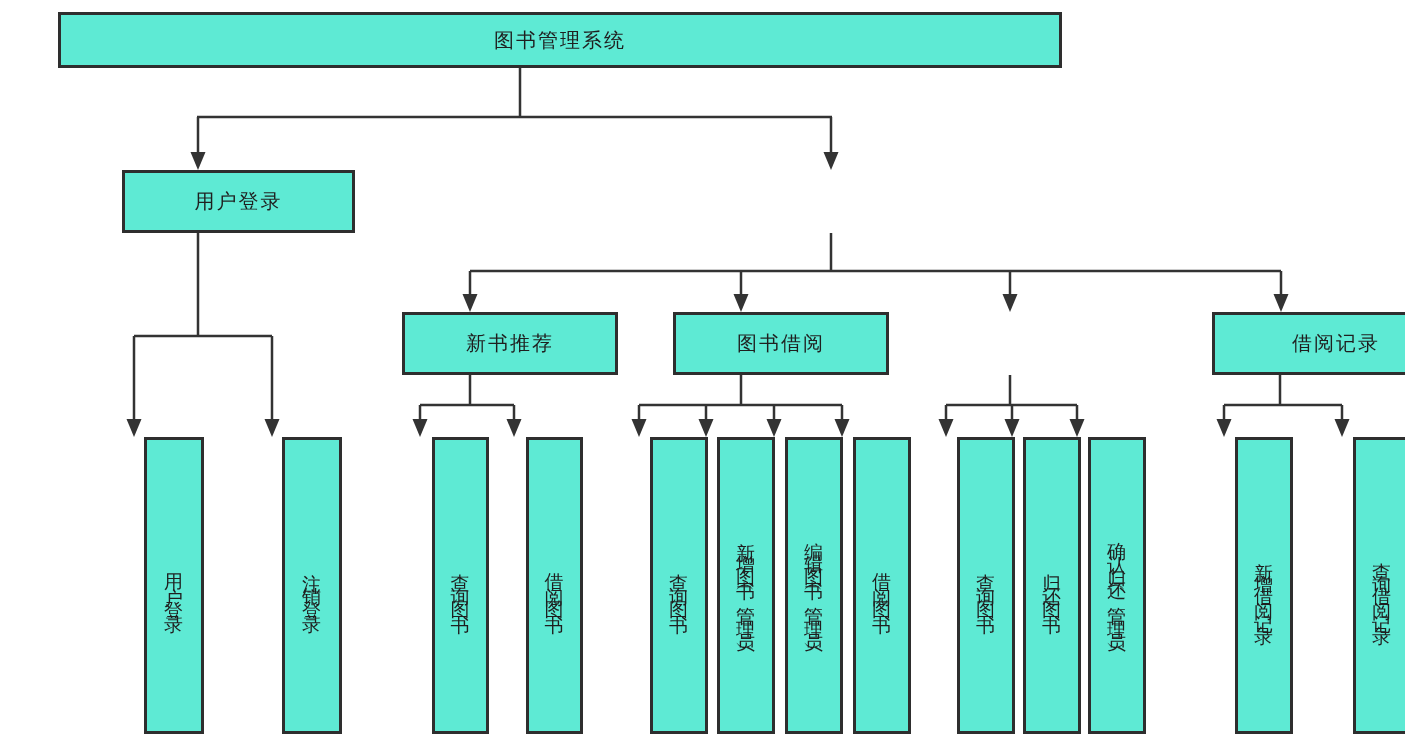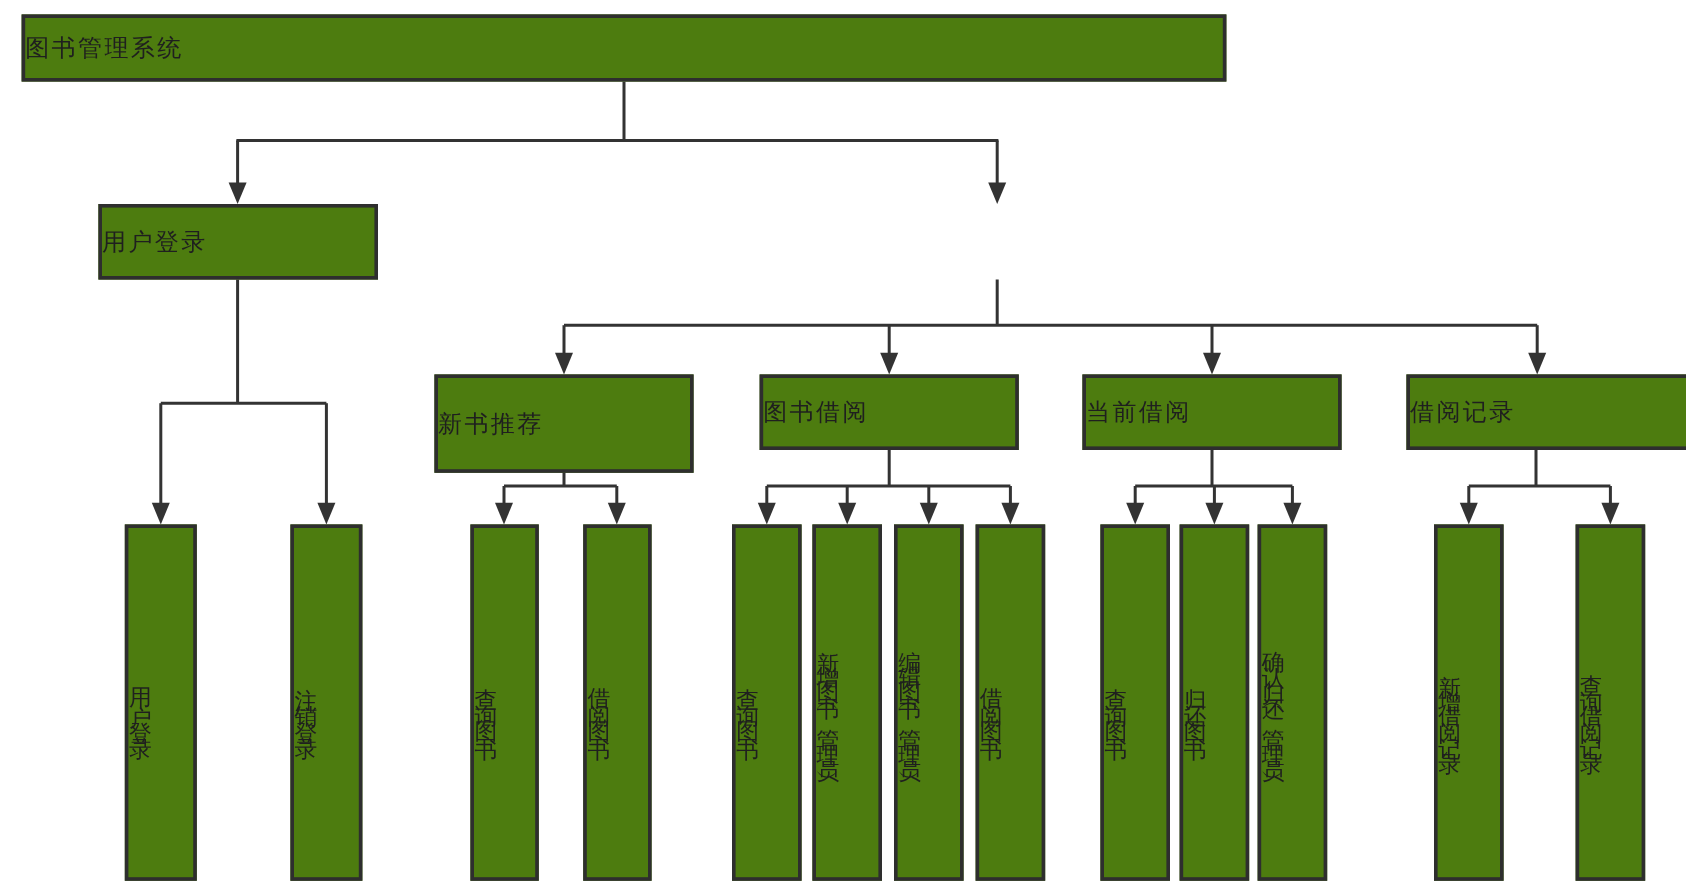--- a/index.html
+++ b/index.html
@@ -4,23 +4,24 @@
 <style>
   html,body { margin:0; padding:0; background:#ffffff; }
   .canvas {
     position:relative; width:1405px; height:747px;
     background:#ffffff; font-family:"Liberation Sans", sans-serif;
     overflow:hidden;
   }
   .connectors { position:absolute; left:0; top:0; z-index:1; }
   .box {
     position:absolute; box-sizing:border-box;
-    border:3px solid #2e2e2e; background:#4d7c0f;
-    display:flex; align-items:center; justify-content:flex-start;
+    border:3px solid #2e2e2e; background:#5eead4;
+    display:flex; align-items:center; justify-content:center;
     z-index:2;
+    margin-left:40px;
   }
   .h-label {
     font-size:20px; color:#1f1f1f; letter-spacing:2px; white-space:nowrap;
   }
   .v-label {
     writing-mode:vertical-rl; text-orientation:mixed;
     font-size:19px; color:#1f1f1f; letter-spacing:14px; line-height:1;
   }
   .leaf-long .v-label { letter-spacing:13px; }
   .watermark {
@@ -94,28 +95,25 @@
   </svg>
 
   <div class="box" style="left:18px; top:12px; width:1004px; height:56px;">
     <span class="h-label">图书管理系统</span>
   </div>
 
   <div class="box" style="left:82px; top:170px; width:233px; height:63px;">
     <span class="h-label">用户登录</span>
   </div>
 
-  <div class="box" style="left:362px; top:312px; width:216px; height:82px;">
+  <div class="box" style="left:362px; top:312px; width:216px; height:63px;">
     <span class="h-label">新书推荐</span>
   </div>
   <div class="box" style="left:633px; top:312px; width:216px; height:63px;">
     <span class="h-label">图书借阅</span>
-  </div>
-  <div class="box" style="left:902px; top:312px; width:216px; height:63px;">
-    <span class="h-label">当前借阅</span>
   </div>
   <div class="box" style="left:1172px; top:312px; width:248px; height:63px;">
     <span class="h-label">借阅记录</span>
   </div>
 
   <div class="box leaf" style="left:104px; top:437px; width:60px; height:297px;">
     <span class="v-label">用户登录</span>
   </div>
   <div class="box leaf" style="left:242px; top:437px; width:60px; height:297px;">
     <span class="v-label">注销登录</span>

